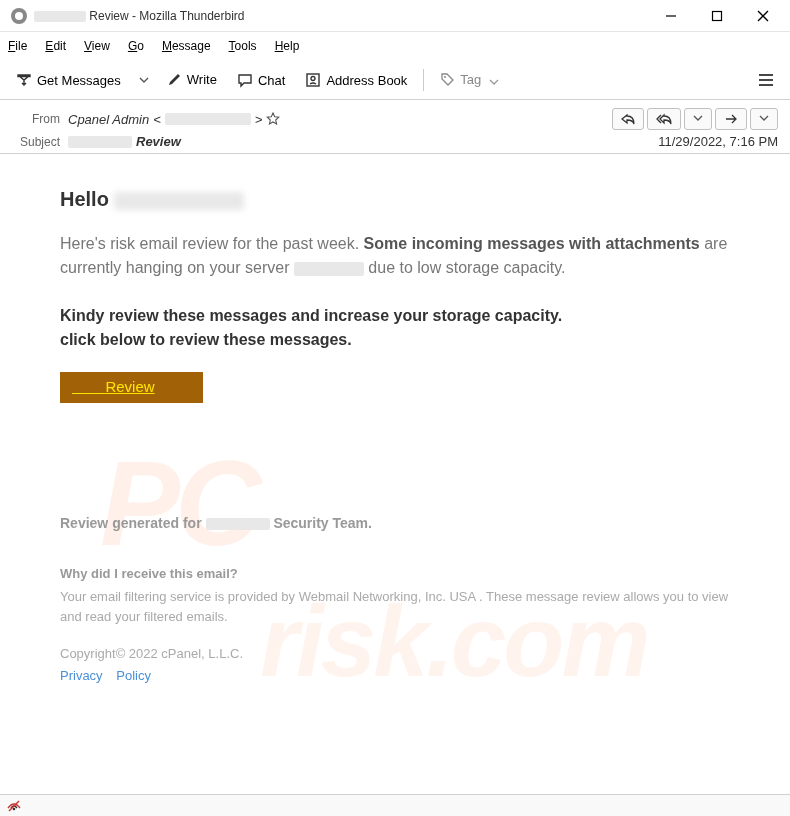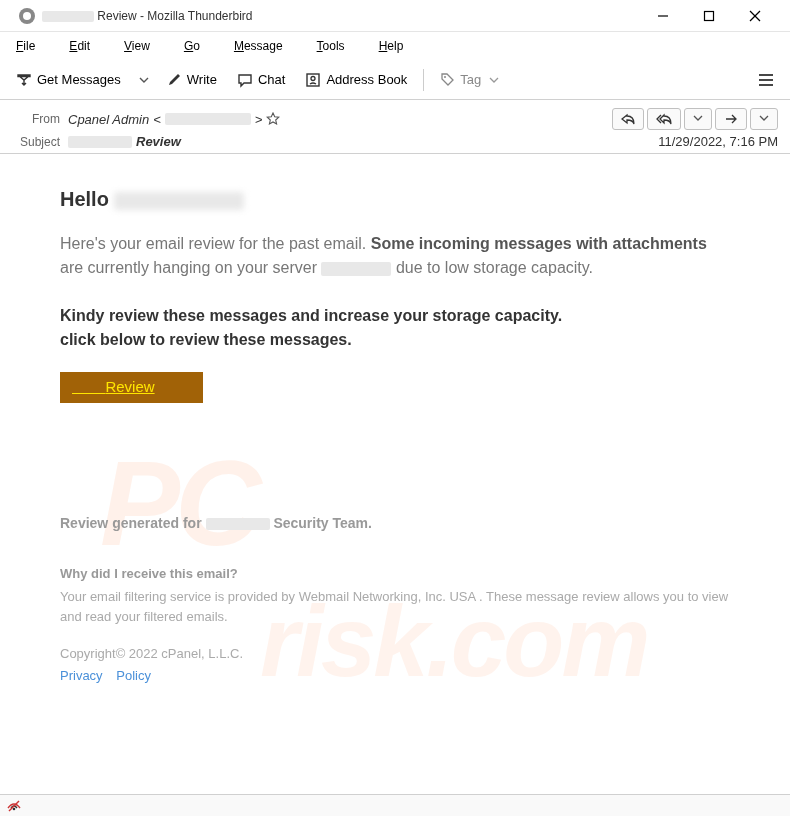--- a/index.html
+++ b/index.html
@@ -1,26 +1,26 @@
 <!DOCTYPE html>
 <html><head>
 <meta charset="utf-8">
 <style>
 * { box-sizing: border-box; margin: 0; padding: 0; }
 body { font-family: "Segoe UI", Tahoma, sans-serif; font-size: 13px; background: #fff; width: 790px; height: 816px; overflow: hidden; position: relative; }
-.titlebar { height: 32px; display: flex; align-items: center; padding: 0 12px; border-bottom: 1px solid #e5e5e5; }
+.titlebar { height: 32px; display: flex; align-items: center; padding: 0 4px; border-bottom: 1px solid #e5e5e5; }
 .titlebar-icon { width: 18px; height: 18px; margin: 0 6px; }
 .titlebar-title { font-size: 12px; color: #333; flex: 1; }
 .win-controls { display: flex; gap: 0; }
 .win-btn { width: 46px; height: 30px; display: flex; align-items: center; justify-content: center; cursor: pointer; }
-.menubar { height: 28px; display: flex; align-items: center; padding-left: 8px; gap: 18px; }
+.menubar { height: 28px; display: flex; align-items: center; gap: 2px; }
 .menu-item { padding: 3px 8px; font-size: 12px; cursor: pointer; }
 .menu-item .ul { text-decoration: underline; }
 .toolbar { height: 40px; display: flex; align-items: center; padding: 0 8px; gap: 4px; border-bottom: 1px solid #d0d0d0; }
-.tb-btn { display: flex; align-items: center; gap: 5px; padding: 5px 8px; font-size: 13px; cursor: pointer; border-radius: 3px; }
+.tb-btn { display: flex; align-items: flex-end; gap: 5px; padding: 5px 8px; font-size: 13px; cursor: pointer; border-radius: 3px; }
 .tb-sep { width: 1px; height: 22px; background: #ccc; margin: 0 4px; }
 .tb-dropdown { padding: 5px 6px; cursor: pointer; }
 .tb-spacer { flex: 1; }
 .hamburger { padding: 6px 8px; cursor: pointer; }
 .header-section { padding: 8px 12px 4px 12px; border-bottom: 1px solid #d0d0d0; display: flex; flex-direction: column; gap: 4px; }
 .header-row { display: flex; align-items: center; gap: 8px; }
 .header-label { width: 48px; text-align: right; color: #666; font-size: 12px; }
 .header-value { font-size: 13px; color: #333; flex: 1; display: flex; align-items: center; gap: 4px; font-style: italic; }
 .redact { background: #e8e8e8; border-radius: 2px; display: inline-block; }
 .nav-buttons { display: flex; gap: 3px; }
@@ -208,21 +208,21 @@
 </div>
 
 <div class="body-area">
   <div class="watermark">PC</div>
   <div class="watermark2">risk.com</div>
   <div class="email-body">
     <div class="hello-line">
       <strong>Hello </strong><span class="redact"></span>
     </div>
     <div class="para1">
-      <span>Here's your email review for the past email. </span><strong>Some incoming messages with attachments</strong><span> are currently hanging on your server </span><span class="redact" style="width:70px;height:14px;vertical-align:middle;"></span><span> due to low storage capacity.</span>
+      <span>Here's risk email review for the past week. </span><strong>Some incoming messages with attachments</strong><span> are currently hanging on your server </span><span class="redact" style="width:70px;height:14px;vertical-align:middle;"></span><span> due to low storage capacity.</span>
     </div>
     <div class="para2">
       <div>Kindy review these messages and increase your storage capacity.</div>
       <div>click below to review these messages.</div>
     </div>
     <a class="review-btn"><span class="pad">____</span><span>Review</span></a>
     <div class="spacer-big"></div>
     <div class="gen-line">
       <span>Review generated for </span><span class="redact" style="width:64px;height:12px;vertical-align:middle;"></span><span> Security Team.</span>
     </div>

